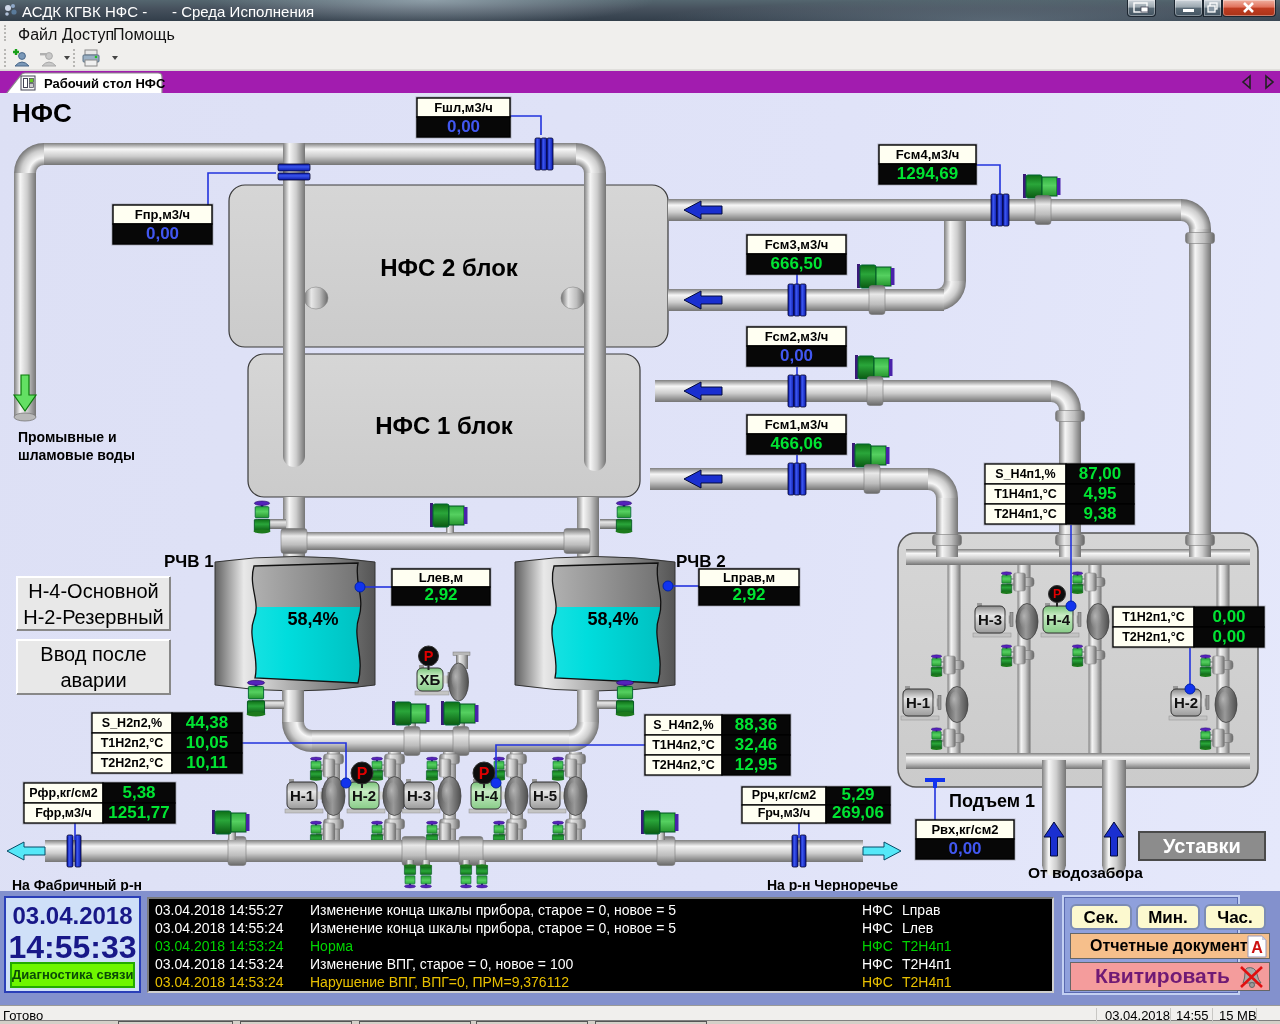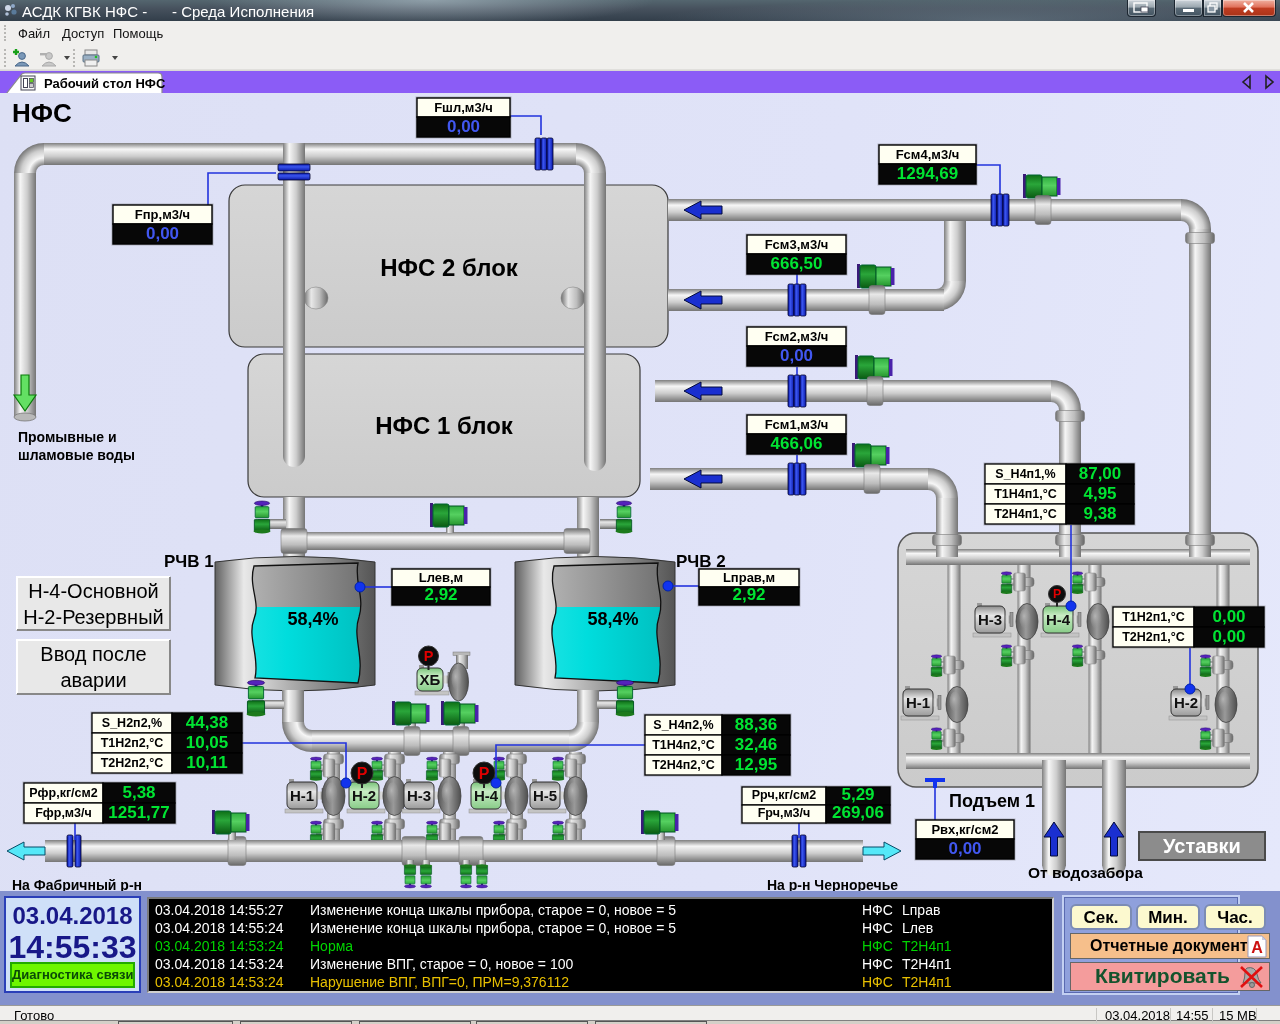--- a/index.html
+++ b/index.html
@@ -9,41 +9,41 @@
 #titlebar { left:0; top:0; width:1280px; height:21px;
   background: radial-gradient(ellipse 320px 38px at 430px 0px, rgba(190,205,215,.55), rgba(190,205,215,0) 70%),
               radial-gradient(ellipse 500px 30px at 1000px 21px, rgba(160,180,195,.35), rgba(160,180,195,0) 70%),
               linear-gradient(#54666f 0%, #47525e 40%, #323e4a 100%);
   color:#fff; font-size:15px; }
 #titlebar .t1 { position:absolute; left:22px; top:3px; }
 #titlebar .t2 { position:absolute; left:172px; top:3px; }
 .winbtn { position:absolute; top:0; height:17px; border:1px solid #1c2630; border-top:none; border-radius:0 0 4px 4px;
   background: linear-gradient(#cdd4da 0%, #9aa6ae 45%, #5a6a76 50%, #435462 100%); box-shadow: inset 0 0 0 1px rgba(255,255,255,.35); }
 .winbtn.close { background: linear-gradient(#f0b0a0 0%, #e0705a 45%, #c03d22 50%, #aa3318 100%); }
-#menubar { left:0; top:21px; width:1280px; height:25px; background:#f0efed; font-size:13px; color:#111; }
+#menubar { left:0; top:21px; width:1280px; height:25px; background:#f0efed; font-size:16px; color:#111; }
 #menubar span { position:absolute; top:5px; }
 #toolbar { left:0; top:46px; width:1280px; height:24px; background:#f0efed; border-bottom:1px solid #e0dfdc; }
-#tabbar { left:0; top:70px; width:1280px; height:23px; background:#8b5cf6; border-top:1px solid #d8d7d4; }
+#tabbar { left:0; top:70px; width:1280px; height:23px; background:#a21caf; border-top:1px solid #d8d7d4; }
 .grip { position:absolute; width:3px; border-left:2px dotted #b8b7b4; height:16px; top:4px; }
 #canvas { left:0; top:93px; width:1280px; height:798px; background:linear-gradient(100deg,#dde0f5 0%, #e0e3f8 60%, #e5e8fb 100%); }
 #bottompanel { left:0; top:891px; width:1280px; height:114px; background:#8391cd; }
 .datebox { position:absolute; left:4px; top:5px; width:137px; height:97px; background:#cfe0f8; border:2px solid #2a3fb8; }
 .datebox .d1 { position:absolute; width:100%; text-align:center; top:4px; font-size:24px; font-weight:bold; color:#181888; }
 .datebox .d2 { position:absolute; width:100%; text-align:center; top:31px; font-size:32px; font-weight:bold; color:#181888; }
 .diag { position:absolute; left:4px; right:4px; bottom:3px; height:26px; background:#6ef600; border:2px solid #22aa00; font-size:13px; font-weight:bold; color:#0a4a06; text-align:center; line-height:21px; white-space:nowrap; }
 .logbox { position:absolute; left:147px; top:6px; width:907px; height:96px; background:#000; border:2px inset #cfcfcf; font-size:14px; }
 .logrow { position:absolute; left:4px; white-space:nowrap; }
 .logrow .ts { position:absolute; left:2px; width:200px; }
 .logrow .msg { position:absolute; left:157px; width:520px; }
 .logrow .src { position:absolute; left:709px; }
 .logrow .tag { position:absolute; left:749px; }
 .btnpanel { position:absolute; left:1062px; top:4px; width:178px; height:100px; background:#8fa0dc; border:2px solid #c3d0f2; box-shadow: inset 0 0 0 1px #5a6ab0; }
 .tmrbtn { position:absolute; top:7px; height:26px; background:#fcf9cf; border:2px solid #7c8cb4; border-radius:6px; font-size:17px; font-weight:bold; text-align:center; color:#000; }
 .repbtn { position:absolute; left:6px; top:36px; width:200px; height:26px; background:#f6bf8b; border:1px solid #666; font-size:16px; font-weight:bold; color:#000; line-height:24px; padding-left:19px; white-space:nowrap; }
-.ackbtn { position:absolute; left:6px; top:65px; width:200px; height:29px; background:#f49c9c; border:1px solid #666; font-size:21px; font-weight:bold; color:#14532d; }
+.ackbtn { position:absolute; left:6px; top:65px; width:200px; height:29px; background:#f49c9c; border:1px solid #666; font-size:21px; font-weight:bold; color:#701a75; }
 #statusbar { left:0; top:1005px; width:1280px; height:15px; background:#f0efed; border-top:1px solid #9a9a98; font-size:13px; color:#000; }
 .sep { position:absolute; top:2px; height:15px; border-left:1px solid #c8c7c4; }
 </style>
 </head>
 <body>
 <div id="root">
   <div class="abs" id="titlebar">
     <svg class="abs" style="left:3px;top:2px" width="16" height="16" viewBox="0 0 16 16">
       <circle cx="5" cy="6" r="3" fill="#cfd8e8"></circle>
         <circle cx="10" cy="4" r="2" fill="#8fa8c8"></circle>
@@ -1066,21 +1066,21 @@
     </div>
   </div>
   <div class="abs" style="left:0;top:1020px;width:1280px;height:4px;background:#d4d0c8;border-top:1px solid #808080;">
     <div style="position:absolute;left:118px;top:0;width:115px;height:4px;border:1px solid #555;"></div>
     <div style="position:absolute;left:240px;top:0;width:112px;height:4px;border:1px solid #555;"></div>
     <div style="position:absolute;left:359px;top:0;width:112px;height:4px;border:1px solid #555;"></div>
     <div style="position:absolute;left:476px;top:0;width:112px;height:4px;border:1px solid #555;"></div>
     <div style="position:absolute;left:595px;top:0;width:112px;height:4px;border:1px solid #555;"></div>
   </div>
   <div class="abs" id="statusbar">
-    <span class="abs" style="left:14px;top:2px">Готово</span>
+    <span class="abs" style="left:3px;top:2px">Готово</span>
     <div class="sep" style="left:1096px"></div>
     <span class="abs" style="left:1105px;top:2px">03.04.2018</span>
     <div class="sep" style="left:1170px"></div>
     <span class="abs" style="left:1176px;top:2px">14:55</span>
     <div class="sep" style="left:1212px"></div>
     <span class="abs" style="left:1219px;top:2px">15 МВ</span>
     <div class="sep" style="left:1256px"></div>
   </div>
 </div>
 

